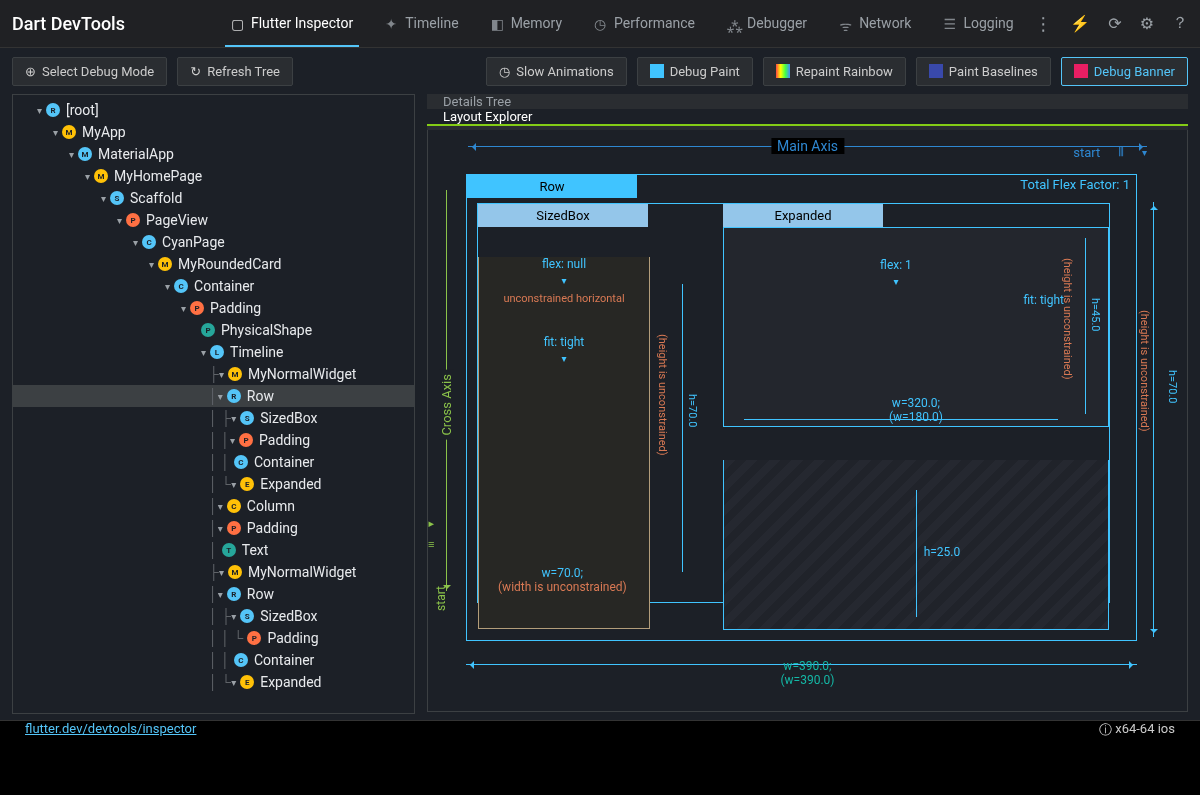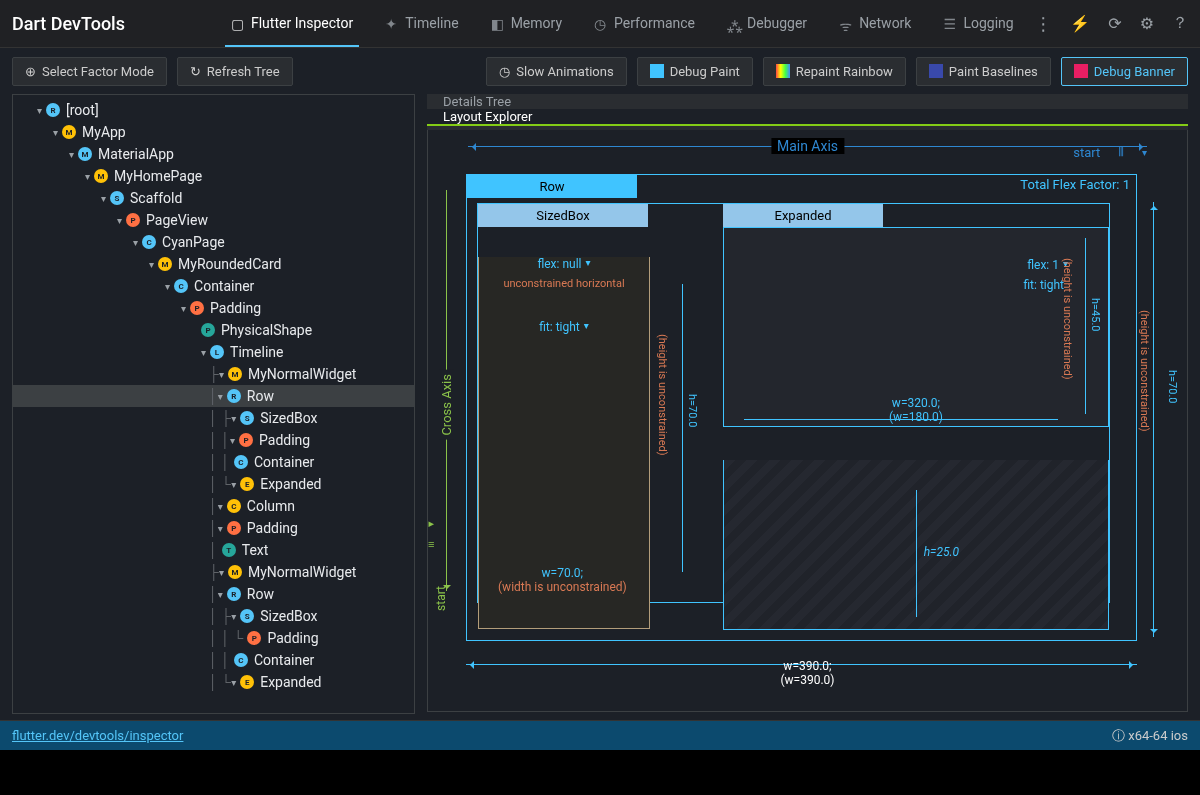--- a/index.html
+++ b/index.html
@@ -53,39 +53,39 @@
     .tff { position: absolute; right: 6px; top: 2px; color: #40c4ff; font-size: 13px; }
     .row-body { position: absolute; left: 10px; right: 26px; top: 28px; height: 400px; border: 1px solid #40c4ff; display: flex; }
     .child-box { position: relative; }
     .child-box .header { font-size: 13px; padding: 4px 0; text-align: center; }
     .child-box.sized { width: 235px; }
     .child-box.sized .header { background: #94c6ea; color: #000; width: 170px; }
     .child-box.sized .body { margin: 0; height: 372px; border: 1px solid #b39d7a; border-top: none; background: #272724; width: 172px; position: relative; }
     .child-box.expanded { flex: 1; margin-left: 10px;}
     .child-box.expanded .header { background: #94c6ea; color: #000; width: 160px;}
     .child-box.expanded .body { height: 200px; background: #23262d; border: 1px solid #40c4ff; position: relative; }
-    .flex-row { color: #40c4ff; font-size: 12px; text-align: center; margin-top: 30px; display: flex; justify-content: center; gap: 4px;}
+    .flex-row { color: #40c4ff; font-size: 12px; text-align: center; margin-top: 30px; display: flex; justify-content: center; gap: 4px; flex-direction: column;}
     .drop-arrow { color: #40c4ff; font-size: 10px; }
     .unconstrained { color: #d97954; font-size: 11px; text-align: center; margin: 6px 0; }
     .dim-label { color: #40c4ff; font-size: 12px; text-align: center; }
     .dim-label.orange { color: #d97954; }
     .vert-label { writing-mode: vertical-rl; position: absolute; font-size: 11px; }
     .vl-orange { color: #d97954; }
     .vl-cyan { color: #40c4ff; }
-    .expanded-fill { position: absolute; top: 256px; left: 0; right: 0; height: 170px; background: repeating-linear-gradient(135deg, #252830, #252830 8px, #20232a 8px, #20232a 16px); border-left: 1px solid #40c4ff; border-right: 1px solid #40c4ff; border-bottom: 1px solid #40c4ff; font-style: italic;}
+    .expanded-fill { position: absolute; top: 256px; left: 0; right: 0; height: 170px; background: repeating-linear-gradient(135deg, #252830, #252830 8px, #20232a 8px, #20232a 16px); border-left: 1px solid #40c4ff; border-right: 1px solid #40c4ff; border-bottom: 1px solid #40c4ff;}
     .outer-w { position: absolute; left: 38px; right: 50px; bottom: 46px; display: flex; align-items: center; }
     .outer-w .ar { height: 1px; background: #40c4ff; flex: 1; position: relative; }
     .outer-w .ar::before { content: ''; position: absolute; left: 0; top: -3px; border: 4px solid transparent; border-right-color: #40c4ff; }
     .outer-w .ar::after { content: ''; position: absolute; right: 0; top: -3px; border: 4px solid transparent; border-left-color: #40c4ff; }
-    .outer-w-label { position: absolute; bottom: 24px; left: 50%; transform: translateX(-50%); color: #ffffff; font-size: 12px; text-align: center; }
+    .outer-w-label { position: absolute; bottom: 24px; left: 50%; transform: translateX(-50%); color: #14b8a6; font-size: 12px; text-align: center; }
     .outer-h { position: absolute; right: 24px; top: 72px; bottom: 74px; width: 20px; display: flex; flex-direction: column; align-items: center; }
     .outer-h .ar { width: 1px; background: #40c4ff; flex: 1; position: relative; }
     .outer-h .ar::before { content: ''; position: absolute; top: 0; left: -3px; border: 4px solid transparent; border-bottom-color: #40c4ff; }
     .outer-h .ar::after { content: ''; position: absolute; bottom: 0; left: -3px; border: 4px solid transparent; border-top-color: #40c4ff; }
-    .footer { height: 30px; display: flex; align-items: center; padding: 0 12px; background: #0c4a6e; border-top: 1px solid #333; font-size: 13px; }
+    .footer { height: 30px; display: flex; padding: 0 25px; background: #000000; border-top: 1px solid #333; font-size: 13px; }
     .footer a { color: #54c5f8; text-decoration: underline; }
   </style>
 </head>
 <body>
 
 <div class="app">
   <div class="topbar">
     <div class="app-title">Dart DevTools</div>
     <div class="nav-tabs">
       <div class="nav-tab active">
@@ -122,21 +122,21 @@
       <span>⚡</span>
       <span>⟳</span>
       <span>⚙</span>
       <span>？</span>
     </div>
   </div>
 
   <div class="toolbar">
     <div class="btn">
         <span>⊕</span>
-        <span>Select Factor Mode</span>
+        <span>Select Debug Mode</span>
       </div>
     <div class="btn">
         <span>↻</span>
         <span>Refresh Tree</span>
       </div>
     <div class="spacer"></div>
     <div class="btn">
         <span>◷</span>
         <span>Slow Animations</span>
       </div>

